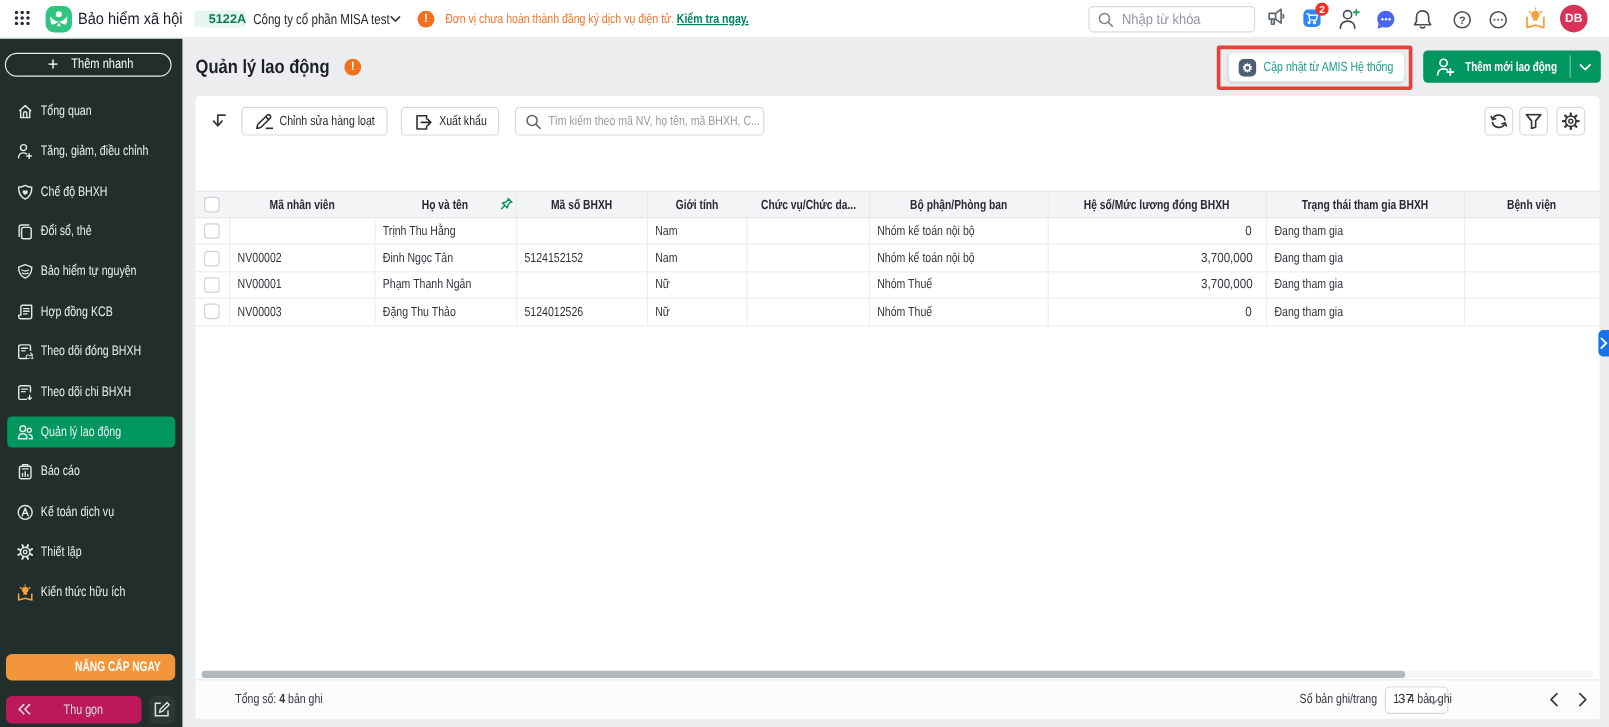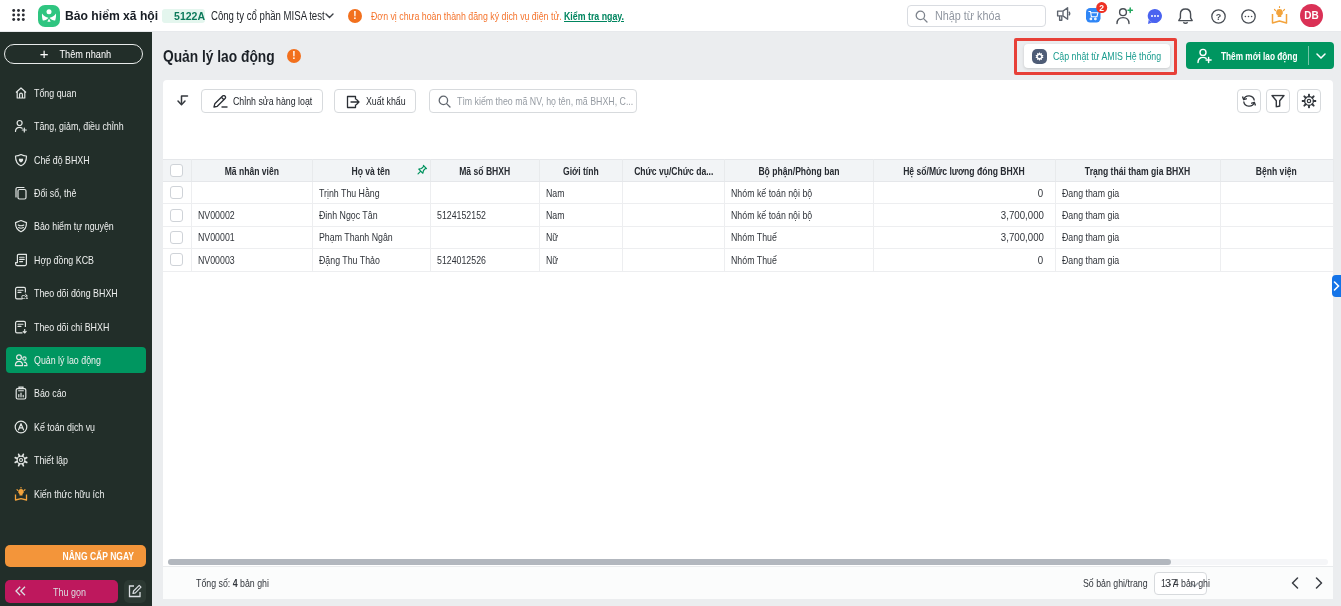--- a/index.html
+++ b/index.html
@@ -4,21 +4,21 @@
 <style>
 * { margin:0; padding:0; box-sizing:border-box; }
 html,body { width:1341px; height:606px; overflow:hidden; font-family:"Liberation Sans", sans-serif; background:#ebedef; }
 .sx { display:inline-block; transform:scaleX(0.8); transform-origin:0 50%; white-space:nowrap; }
 .sxc { display:inline-block; transform:scaleX(0.78); transform-origin:50% 50%; white-space:nowrap; }
 .sxr { display:inline-block; transform:scaleX(0.88); transform-origin:100% 50%; white-space:nowrap; }
 
 #header { position:absolute; left:0; top:0; width:1341px; height:32px; background:#fff; border-bottom:1px solid #e7e9ec; z-index:5; }
 #header .it { position:absolute; }
 #logo { position:absolute; left:38px; top:5px; width:22px; height:22px; border-radius:7px; background:#2fc580; }
-#brand { position:absolute; left:65px; top:0; height:32px; line-height:32px; font-weight:bold; font-size:13.5px; color:#171c23; }
+#brand { position:absolute; left:65px; top:0; height:32px; line-height:32px; font-weight:normal; font-size:13.5px; color:#171c23; }
 #unitcode { position:absolute; left:162px; top:9px; width:43px; height:14px; background:#e4f6ee; border-radius:3px; color:#0c7a5b; font-weight:bold; font-size:10.5px; text-align:right; line-height:14px; }
 #company { position:absolute; left:211px; top:0; height:32px; line-height:32px; font-size:12px; color:#23262b; }
 #warnc { position:absolute; left:348px; top:9px; width:14px; height:14px; border-radius:50%; background:#f2701d; color:#fff; font-weight:bold; font-size:10px; text-align:center; line-height:14px; }
 #warntxt { position:absolute; left:371px; top:0; height:32px; line-height:32px; font-size:11px; color:#f5742d; }
 #warnlink { position:absolute; left:564px; top:0; height:32px; line-height:32px; font-size:11px; font-weight:bold; color:#00855f; text-decoration:underline; }
 #hsearch { position:absolute; left:907px; top:5px; width:139px; height:22px; border:1px solid #d9dce1; border-radius:4px; }
 #hsearch .ph { position:absolute; left:27px; top:0; height:20px; line-height:20px; font-size:12px; color:#9096a0; }
 #avatar { position:absolute; left:1300px; top:4px; width:23px; height:23px; border-radius:50%; background:#da3156; color:#fff; font-weight:bold; font-size:10px; text-align:center; line-height:23px; }
 
 #sidebar { position:absolute; left:0; top:32px; width:152px; height:574px; background:#222e29; z-index:4; }

